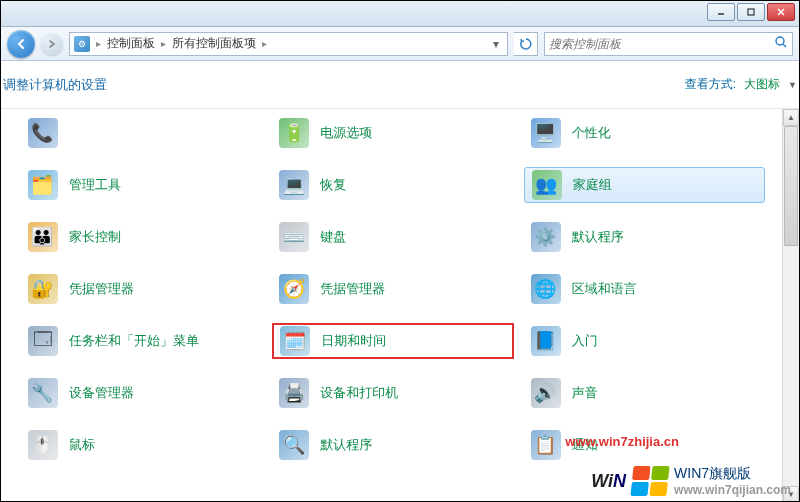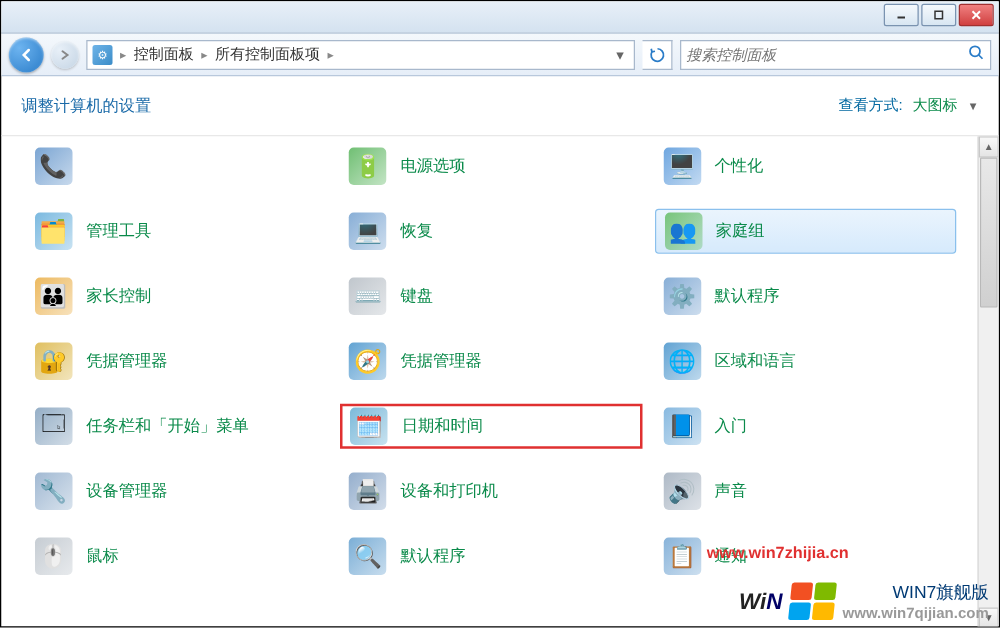--- a/index.html
+++ b/index.html
@@ -113,21 +113,21 @@
   color: #999;
   font-style: italic;
 }
 .search-icon { color: #2a7cc8; cursor: pointer; }
 
 
 .header-row {
   height: 48px;
   display: flex;
   align-items: center;
-  padding: 0 16px;
+  padding: 0 2px;
   border-bottom: 1px solid #e8e8e8;
 }
 .page-title { color: #1a6aa8; font-size: 13px; }
 .viewby { margin-left: auto; display: flex; align-items: center; gap: 8px; font-size: 12px; }
 .viewby-label { color: #0369a1; }
 .viewby-value { color: #0a8a4a; cursor: pointer; }
 .viewby-arrow { color: #666; font-size: 9px; }
 
 
 .content {
@@ -203,21 +203,20 @@
   color: #e03030;
   font-size: 13px;
   font-weight: bold;
 }
 .footer-brand {
   position: absolute;
   right: 8px; bottom: 4px;
   display: flex;
   align-items: center;
   gap: 6px;
-  text-align: right;
 }
 .win-text { font-size: 18px; font-weight: bold; font-style: italic; }
 .wi { color: #222; }
 .np { color: #006; }
 .flag {
   width: 36px; height: 30px;
   display: grid;
   grid-template-columns: 1fr 1fr;
   grid-template-rows: 1fr 1fr;
   gap: 2px;

